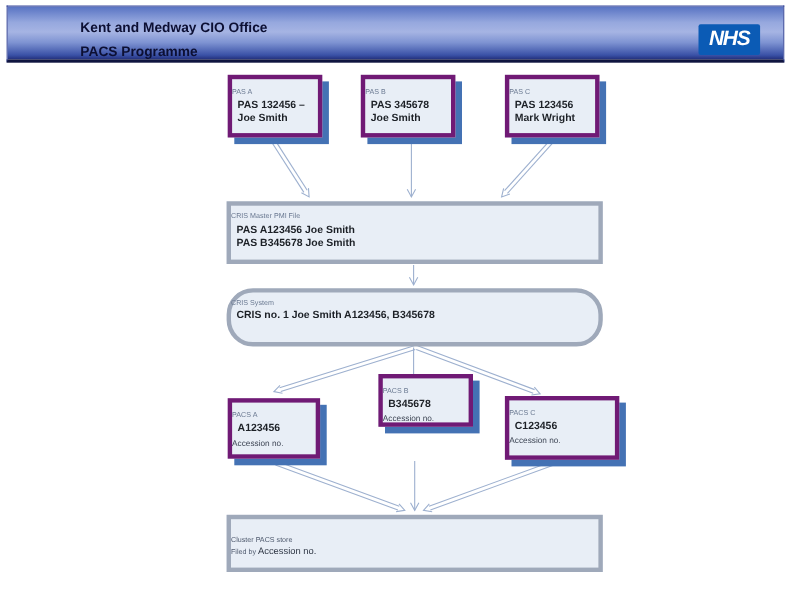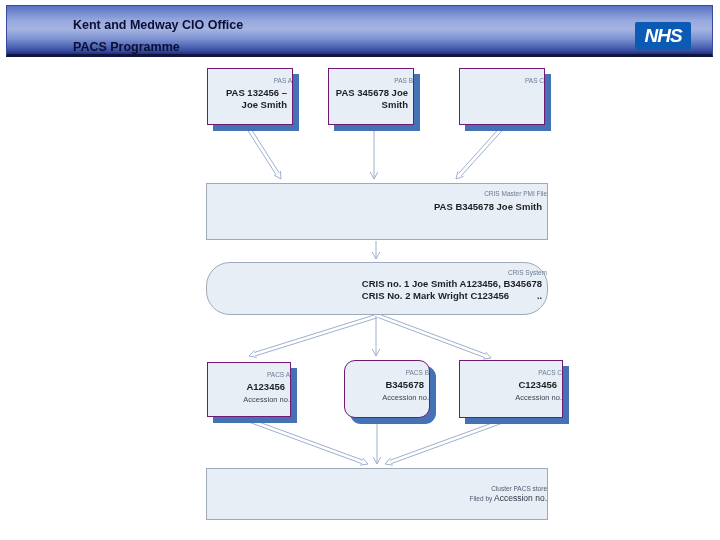--- a/index.html
+++ b/index.html
@@ -20,22 +20,22 @@
   .header-title.line2{top:34px;}
   .nhs-logo{
     position:absolute;left:628px;top:16px;width:56px;height:28px;
     background:#0b5bb5;border-radius:2px;display:flex;align-items:center;justify-content:center;
   }
   .nhs-logo span{
     color:#ffffff;font-weight:bold;font-style:italic;font-size:19px;letter-spacing:-1px;
   }
   
   .dbox{
-    position:absolute;background:#e8eef6;border:1px solid #701a75;
-    text-align:right;box-sizing:border-box;
+    position:absolute;background:#e8eef6;border:4px solid #701a75;
+    text-align:left;box-sizing:border-box;
   }
   .dbox.shadowed{box-shadow:6px 6px 0 #4472b4;}
   .dbox .caption{
     font-size:6.5px;color:#6b7a92;margin-top:8px;margin-bottom:3px;
   }
   .dbox .main-text{
     font-size:9.5px;font-weight:bold;color:#1c2026;line-height:1.3;padding:0 5px;
   }
   .dbox .sub-text{
     font-size:7.5px;color:#3d4554;margin-top:2px;
@@ -48,21 +48,21 @@
   .box-master{left:206px;top:183px;width:342px;height:57px;border-color:#9fa9ba;}
   .box-master .caption{margin-top:6px;margin-bottom:4px;}
   .box-cris{left:206px;top:262px;width:342px;height:53px;border-color:#9fa9ba;border-radius:24px;}
   .box-cris .caption{margin-top:6px;margin-bottom:2px;}
   .box-store{left:206px;top:468px;width:342px;height:52px;border-color:#9fa9ba;}
   .box-store .caption{margin-top:16px;margin-bottom:1px;color:#4f5a6e;}
   .store-line2{font-size:6.5px;color:#4f5a6e;}
   .store-line2 .accn{font-size:8.5px;color:#2e3644;}
   
   .box-pacs-a{left:207px;top:362px;width:84px;height:55px;}
-  .box-pacs-b{left:344px;top:360px;width:86px;height:58px;border-radius:11px;}
+  .box-pacs-b{left:344px;top:340px;width:86px;height:48px;}
   .box-pacs-c{left:459px;top:360px;width:104px;height:58px;}
   .trailing-mark{font-size:9px;font-weight:bold;color:#1c2026;margin-left:28px;}
   
   #connectors{position:absolute;left:0;top:0;pointer-events:none;}
 </style>
 </head>
 <body>
 
 <div class="header-band">
   <div class="header-title line1">Kent and Medway CIO Office</div>
@@ -104,31 +104,32 @@
 <div class="dbox shadowed box-pas-a">
   <div class="caption">PAS A</div>
   <div class="main-text">PAS 132456 – Joe Smith</div>
 </div>
 <div class="dbox shadowed box-pas-b">
   <div class="caption">PAS B</div>
   <div class="main-text">PAS 345678 Joe Smith</div>
 </div>
 <div class="dbox shadowed box-pas-c">
   <div class="caption">PAS C</div>
+  <div class="main-text">PAS 123456 Mark Wright</div>
 </div>
 
 <div class="dbox box-master">
   <div class="caption">CRIS Master PMI File</div>
+  <div class="main-text">PAS A123456 Joe Smith</div>
   <div class="main-text">PAS B345678 Joe Smith</div>
 </div>
 
 <div class="dbox box-cris">
   <div class="caption">CRIS System</div>
   <div class="main-text">CRIS no. 1 Joe Smith A123456, B345678</div>
-  <div class="main-text"><span>CRIS No. 2 Mark Wright C123456</span><span class="trailing-mark">..</span></div>
 </div>
 
 <div class="dbox shadowed box-pacs-a">
   <div class="caption">PACS A</div>
   <div class="main-text">A123456</div>
   <div class="sub-text">Accession no.</div>
 </div>
 <div class="dbox shadowed box-pacs-b">
   <div class="caption">PACS B</div>
   <div class="main-text">B345678</div>

